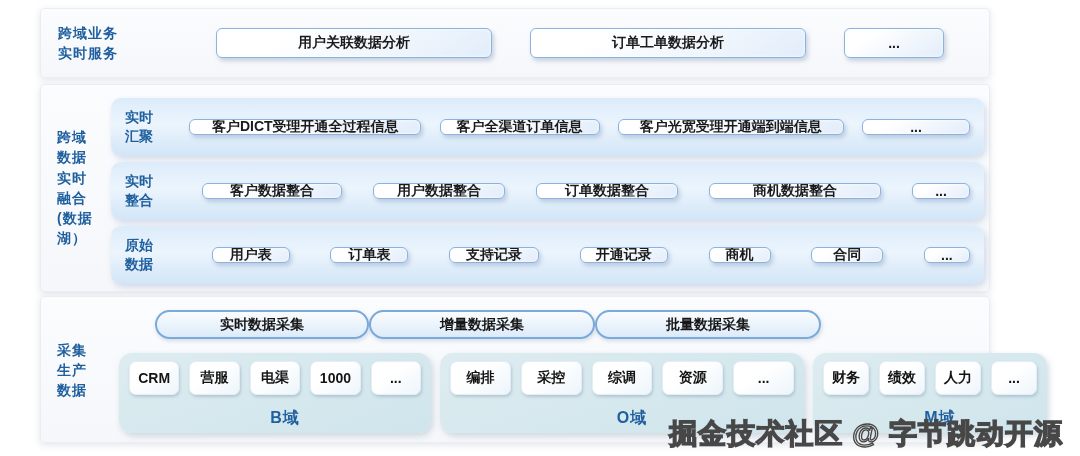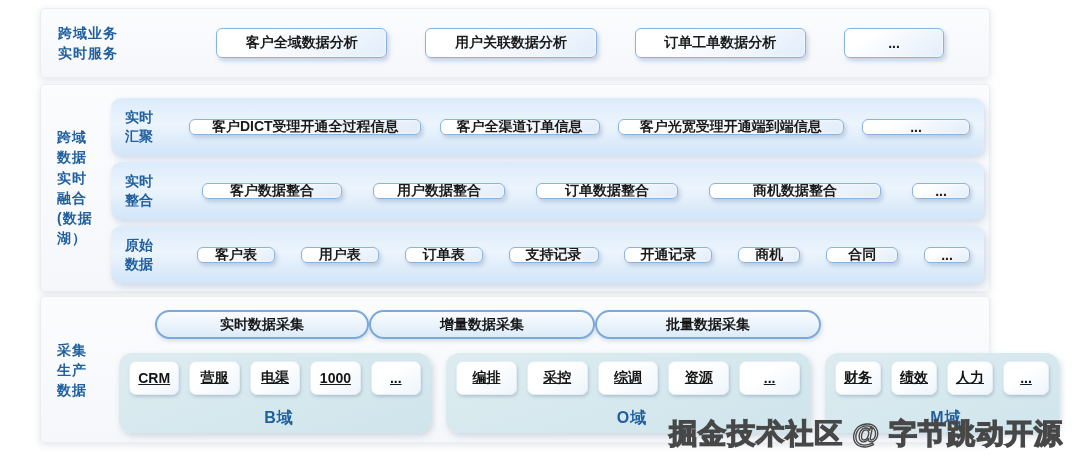--- a/index.html
+++ b/index.html
@@ -51,54 +51,53 @@
 
   .pill-row { position:absolute; left:114px; top:13px; width:808px; display:flex; justify-content:flex-start; }
   .pill {
     height:29px; border:2px solid #7ba9da; border-radius:15px;
     background:linear-gradient(180deg,#fafcfe 0%,#dcebf9 100%);
     box-shadow:1px 2px 4px rgba(140,160,190,.35);
     display:flex; align-items:center; justify-content:center;
     font-size:14px; font-weight:600; color:#161616;
   }
 
-  .domain-row { position:absolute; left:78px; top:56px; display:flex; gap:15px;text-decoration:underline; }
+  .domain-row { position:absolute; left:78px; top:56px; display:flex; gap:9px; }
   .domain {
     height:80px; border-radius:13px; position:relative;
     background:linear-gradient(160deg,#ddecf0 0%,#cfe5ec 100%);
     box-shadow:2px 3px 6px rgba(135,155,175,.35);
   }
   .chips { display:flex; gap:10px; padding:8px 10px 0 10px; }
   .chip {
     flex:1 1 0; height:34px; border-radius:7px;
     background:linear-gradient(145deg,#ffffff 40%,#edf5fb 100%);
     border:1px solid #e6eef5;
     box-shadow:1px 2px 3px rgba(125,150,170,.40);
     display:flex; align-items:center; justify-content:center;
     font-size:14px; font-weight:600; color:#141414; white-space:nowrap;
   }
   .domain-label {
-    position:absolute; bottom:4px; left:4px; width:100%; text-align:center;
+    position:absolute; bottom:4px; left:10px; width:100%; text-align:center;
     color:#1f5f9e; font-weight:bold; font-size:16px; letter-spacing:1px;
   }
 
   .watermark {
     position:absolute; right:17px; bottom:3px; z-index:5;
     font-size:28px; font-weight:bold; letter-spacing:1px; white-space:nowrap;
     color:#efefef; -webkit-text-stroke:1.3px #474747;
     text-shadow:0 0 1px #555555;
   }
 </style>
 </head>
 <body>
 
 <section class="band band1">
   <div class="band-title t1">跨域业务
 实时服务</div>
-  <div class="node" style="flex:1">客户全域数据分析</div>
   <div class="node" style="flex:1">用户关联数据分析</div>
   <div class="node" style="flex:1">订单工单数据分析</div>
   <div class="node" style="flex:0 0 100px">...</div>
 </section>
 
 <section class="band band2">
   <div class="band-title t2">跨域
 数据
 实时
 融合
@@ -121,21 +120,20 @@
       <div class="node" style="width:140px">客户数据整合</div>
       <div class="node" style="width:132px">用户数据整合</div>
       <div class="node" style="width:142px">订单数据整合</div>
       <div class="node" style="width:172px">商机数据整合</div>
       <div class="node" style="width:58px">...</div>
     </div>
 
     <div class="rowc">
       <div class="row-label">原始
 数据</div>
-      <div class="node" style="width:78px">客户表</div>
       <div class="node" style="width:78px">用户表</div>
       <div class="node" style="width:78px">订单表</div>
       <div class="node" style="width:90px">支持记录</div>
       <div class="node" style="width:88px">开通记录</div>
       <div class="node" style="width:62px">商机</div>
       <div class="node" style="width:72px">合同</div>
       <div class="node" style="width:46px">...</div>
     </div>
 
   </div>

